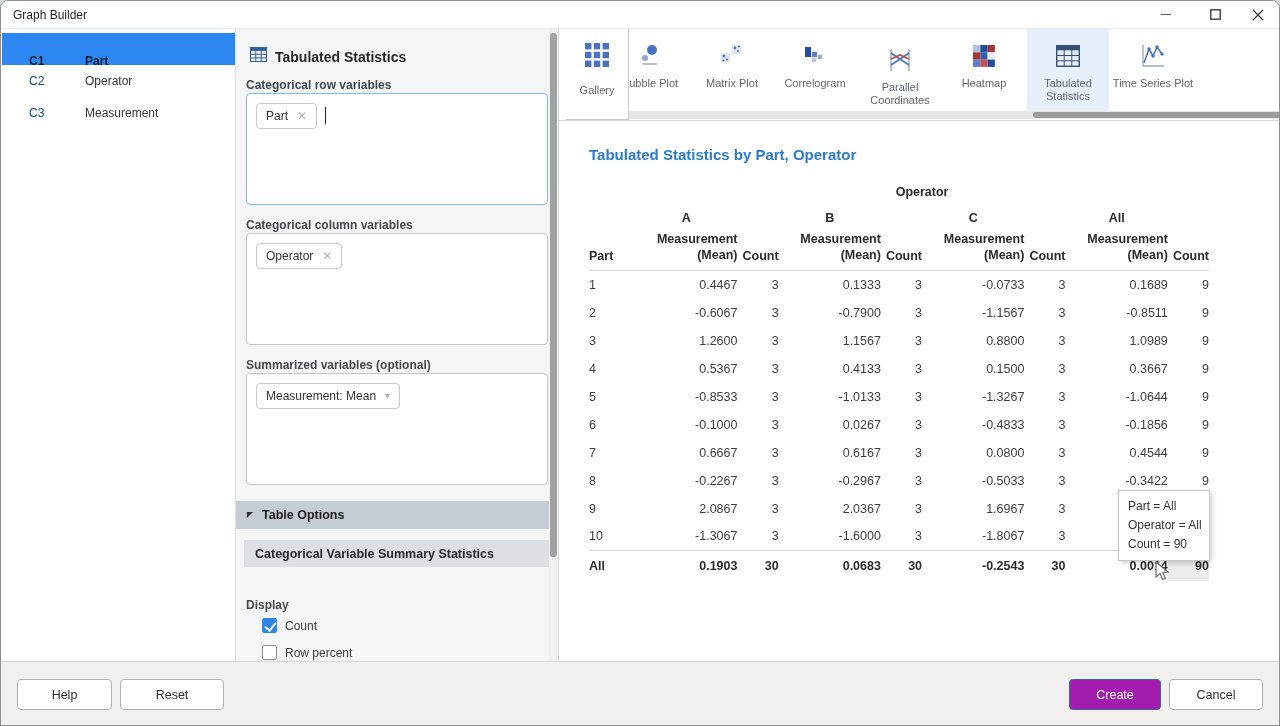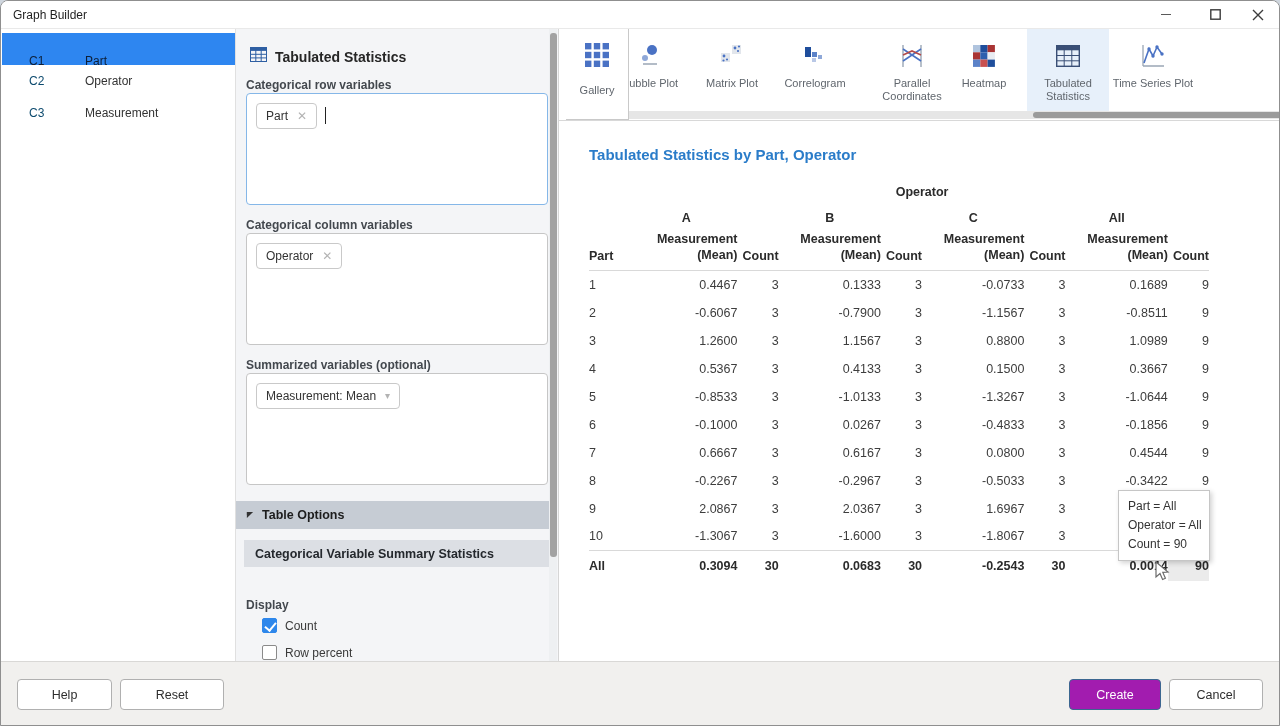--- a/index.html
+++ b/index.html
@@ -13,21 +13,21 @@
   .titlebar .title{position:absolute;left:12px;top:7px;font-size:12px;color:#1f1f1f;}
   .winbtn{position:absolute;top:0;width:40px;height:27px;display:flex;align-items:center;justify-content:center;cursor:default;}
   .winbtn svg{display:block;}
   
   .sidebar{position:absolute;left:1px;top:28px;width:234px;height:632px;background:#fff;
     border-right:1px solid #e0e0e0;}
   .side-row{position:relative;height:32px;display:flex;align-items:center;font-size:12px;color:#3c3c3c;}
   .side-row .cid{position:absolute;left:27px;width:40px;color:#0c4a6e;}
   .side-row .cname{position:absolute;left:83px;color:#333;}
   .side-row.selected{background:#2e86f0;}
-  .side-row.selected .cid,.side-row.selected .cname{color:#0d1f38;font-weight:normal;margin-top:23px;}
+  .side-row.selected .cid,.side-row.selected .cname{color:#0d1f38;font-weight:bold;margin-top:23px;}
   
   .panel{position:absolute;left:235px;top:28px;width:323px;height:632px;background:#f4f5f7;
     border-right:1px solid #d6d6d6;}
   .panel-head{position:absolute;left:14px;top:18px;display:flex;align-items:center;gap:8px;}
   .panel-head .ph-title{font-size:14px;font-weight:bold;color:#262626;}
   .field-label{position:absolute;left:10px;font-size:12px;font-weight:bold;color:#43484e;}
   .varbox{position:absolute;left:10px;width:302px;height:112px;background:#fff;
     border:1px solid #c6c6c6;border-radius:4px;padding:9px;}
   .varbox.focused{border:1px solid #85b7e8;}
   .chip{display:inline-flex;align-items:center;gap:9px;background:#fff;border:1px solid #c9c9c9;
@@ -249,21 +249,21 @@
         <svg width="26" height="26" viewBox="0 0 26 26">
             <rect x="3" y="4" width="6" height="10" fill="#1f4e9c"></rect>
             <rect x="10" y="9" width="5" height="5" fill="#5b82c8"></rect>
             <rect x="16" y="12" width="4" height="4" fill="#8fa8d8"></rect>
             <rect x="10" y="15" width="4" height="4" fill="#b9c8e6"></rect>
           </svg>
       </span>
       <span class="g-label">Correlogram</span>
     </div>
 
-    <div class="g-item" style="left:312px;">
+    <div class="g-item" style="left:300px;justify-content:center;">
       <span class="g-icon">
         <svg width="26" height="26" viewBox="0 0 26 26">
             <line x1="4" y1="2" x2="4" y2="24" stroke="#9aa6b5" stroke-width="1.4"></line>
             <line x1="22" y1="2" x2="22" y2="24" stroke="#9aa6b5" stroke-width="1.4"></line>
             <path d="M4 6 L22 18" stroke="#4a72c4" stroke-width="1.6" fill="none"></path>
             <path d="M4 18 L22 6" stroke="#4a72c4" stroke-width="1.6" fill="none"></path>
             <path d="M4 12 L13 8 L22 12" stroke="#b24a4a" stroke-width="1.6" fill="none"></path>
           </svg>
       </span>
       <span class="g-label">Parallel Coordinates</span>
@@ -470,21 +470,21 @@
             <td class="c-count">3</td>
             <td class="c-mean">-1.6000</td>
             <td class="c-count">3</td>
             <td class="c-mean">-1.8067</td>
             <td class="c-count">3</td>
             <td class="c-mean">-1.5711</td>
             <td class="c-count">9</td>
           </tr>
           <tr class="all-row">
             <td class="c-part">All</td>
-            <td class="c-mean">0.3094</td>
+            <td class="c-mean">0.1903</td>
             <td class="c-count">30</td>
             <td class="c-mean">0.0683</td>
             <td class="c-count">30</td>
             <td class="c-mean">-0.2543</td>
             <td class="c-count">30</td>
             <td class="c-mean">0.0014</td>
             <td class="c-count cell-hover">90</td>
           </tr>
         </tbody>
     </table>

